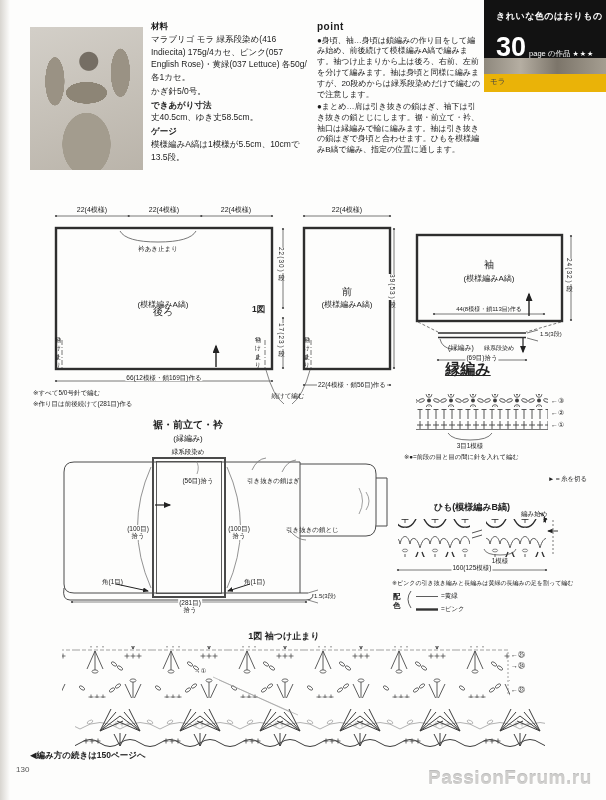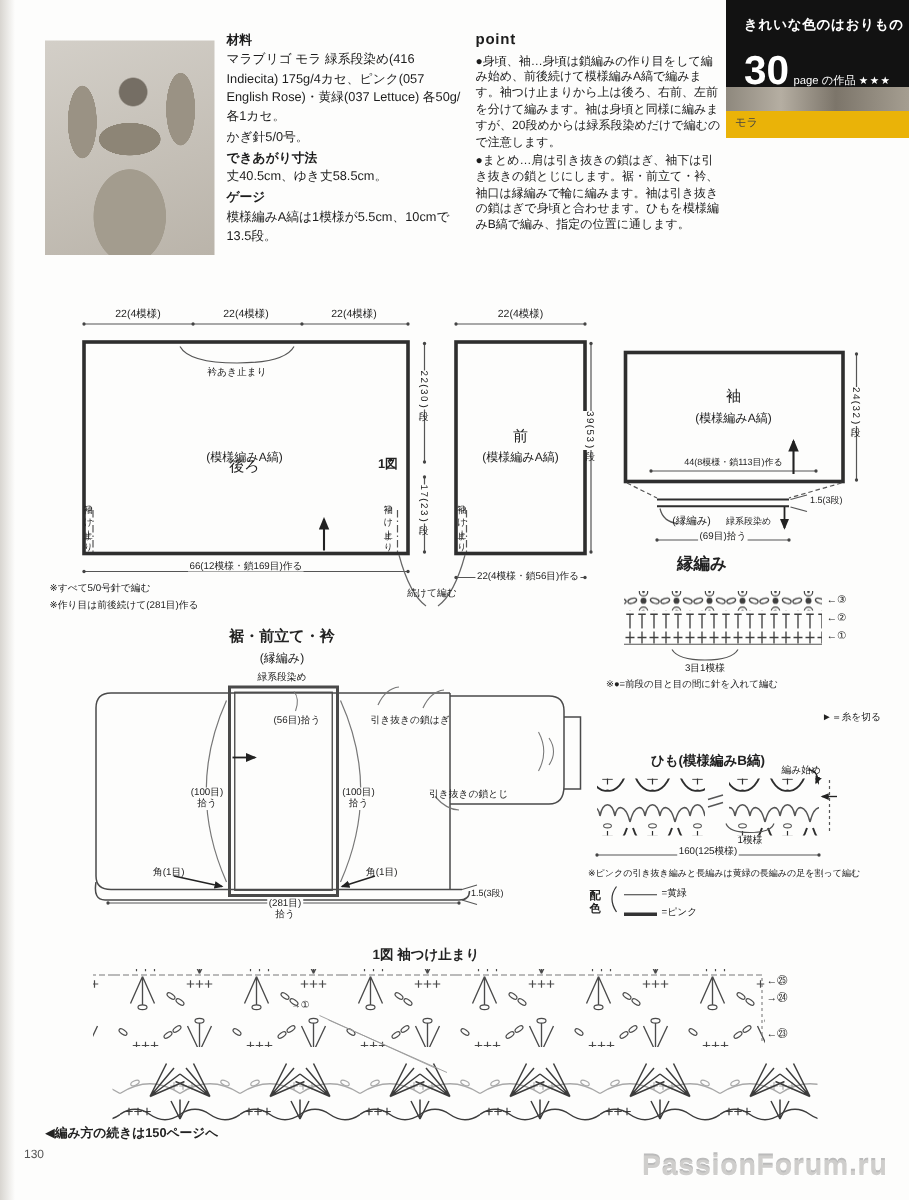--- a/index.html
+++ b/index.html
@@ -259,21 +259,21 @@
 
   <div class="lbl c" style="left:489px;top:259px;font-size:10px;">袖</div>
   <div class="lbl c" style="left:489px;top:274px;font-size:8px;">(模様編みA縞)</div>
   <div class="lbl v bgw" style="left:565px;top:258px;font-size:6.5px;">24(32段)</div>
   <div class="lbl c bgw" style="left:489px;top:306px;font-size:6px;">44(8模様・鎖113目)作る</div>
   <div class="lbl c" style="left:461px;top:344px;font-size:7px;">(縁編み)</div>
   <div class="lbl" style="left:484px;top:345px;font-size:6px;">緑系段染め</div>
   <div class="lbl" style="left:540px;top:331px;font-size:6px;">1.5(3段)</div>
   <div class="lbl c bgw" style="left:482px;top:354px;font-size:6.5px;">(69目)拾う</div>
 
-  <div class="lbl c b" style="left:468px;top:370px;font-size:11px;">縁編み</div>
+  <div class="lbl c b" style="left:468px;top:360px;font-size:15px;text-decoration:underline;">縁編み</div>
   <div class="lbl" style="left:551px;top:397px;">←③</div>
   <div class="lbl" style="left:551px;top:409px;">←②</div>
   <div class="lbl" style="left:551px;top:421px;">←①</div>
   <div class="lbl c" style="left:470px;top:442px;font-size:6.5px;">3目1模様</div>
   <div class="lbl" style="left:404px;top:453px;font-size:6.3px;">※●=前段の目と目の間に針を入れて編む</div>
   <div class="lbl" style="left:548px;top:475px;font-size:6.5px;">►＝糸を切る</div>
 
   <div class="lbl c" style="left:188px;top:419px;font-size:10px;font-weight:600;">裾・前立て・衿</div>
   <div class="lbl c" style="left:188px;top:434px;font-size:8px;">(縁編み)</div>
   <div class="lbl c" style="left:188px;top:448px;font-size:6.5px;">緑系段染め</div>

